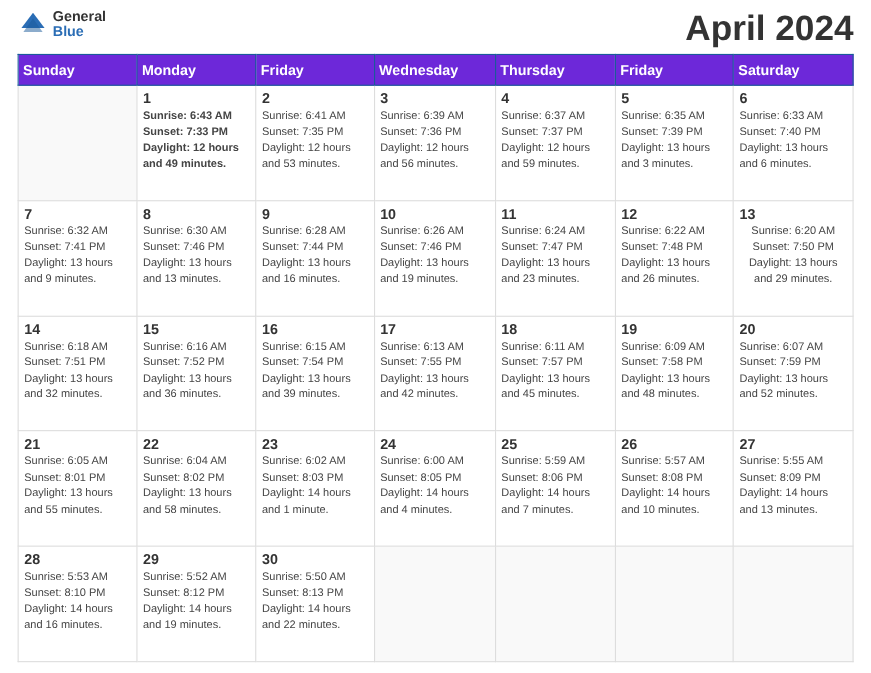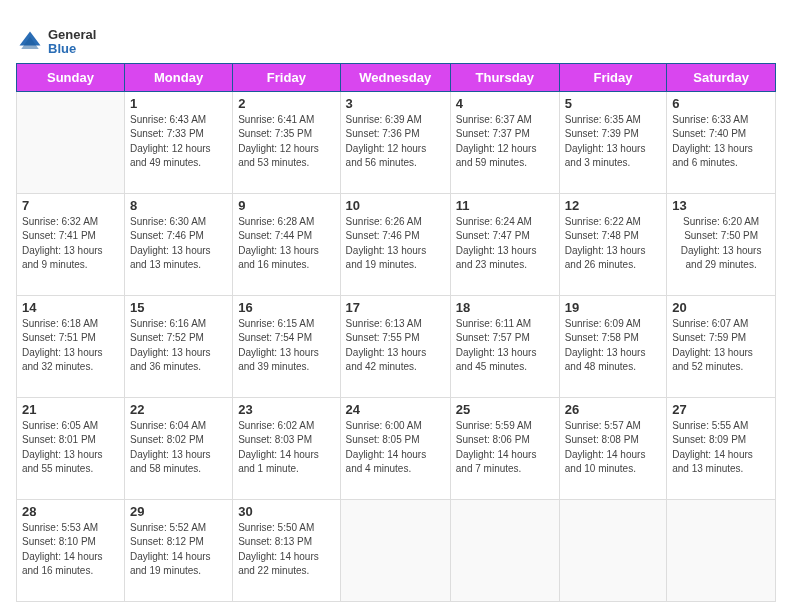--- a/index.html
+++ b/index.html
@@ -6,21 +6,21 @@
     body {
       font-family: Arial, sans-serif;
       background: #fff;
       width: 792px;
       height: 612px;
       overflow: hidden;
     }
     .page {
       width: 792px;
       height: 612px;
-      padding: 28px 16px 10px 16px;
+      padding: 8px 16px 10px 16px;
       display: flex;
       flex-direction: column;
     }
     .header {
       display: flex;
       justify-content: space-between;
       align-items: flex-start;
       margin-bottom: 6px;
     }
     .logo {
@@ -54,26 +54,26 @@
       font-size: 14px;
       color: #555;
       margin-top: 2px;
     }
     .calendar {
       width: 100%;
       border-collapse: collapse;
       flex: 1;
     }
     .calendar th {
-      background-color: #d946ef;
+      background-color: #6d28d9;
       color: #fff;
       font-size: 13px;
       font-weight: bold;
       padding: 6px 4px;
-      text-align: center;
+      text-align: left;
       border: 1px solid #1a5a9a;
     }
     .calendar td {
       border: 1px solid #ddd;
       vertical-align: top;
       padding: 4px 5px;
       width: 113px;
       background: #fff;
     }
     .calendar td.empty {
@@ -100,20 +100,21 @@
       <svg class="logo-icon" viewBox="0 0 32 32">
         <polygon points="16,4 28,20 4,20" fill="#2a6db5"></polygon>
         <polygon points="16,10 26,24 6,24" fill="#1a5a9a" opacity="0.5"></polygon>
       </svg>
       <div class="logo-text">
         <span class="logo-general">General</span>
         <span class="logo-blue">Blue</span>
       </div>
     </div>
     <div class="title-block">
+      <h1>April 2024</h1>
     </div>
   </div>
 
   <table class="calendar">
     <thead>
       <tr>
 
       <th>Sunday</th>
           <th>Monday</th>
           <th>Friday</th>
@@ -121,21 +122,21 @@
           <th>Thursday</th>
           <th>Friday</th>
           <th>Saturday</th>
         </tr>
     </thead>
     <tbody id="calendar-body">
     <tr>
           <td class="empty"></td>
           <td>
             <div class="day-num">1</div>
-            <div class="day-info" style="white-space: pre-line;">Sunrise: 6:43 AM
+            <div class="day-info" style="white-space: pre-line; font-weight: bold;">Sunrise: 6:43 AM
 Sunset: 7:33 PM
 Daylight: 12 hours
 and 49 minutes.</div>
           </td>
           <td>
             <div class="day-num">2</div>
             <div class="day-info" style="white-space: pre-line;">Sunrise: 6:41 AM
 Sunset: 7:35 PM
 Daylight: 12 hours
 and 53 minutes.</div>

